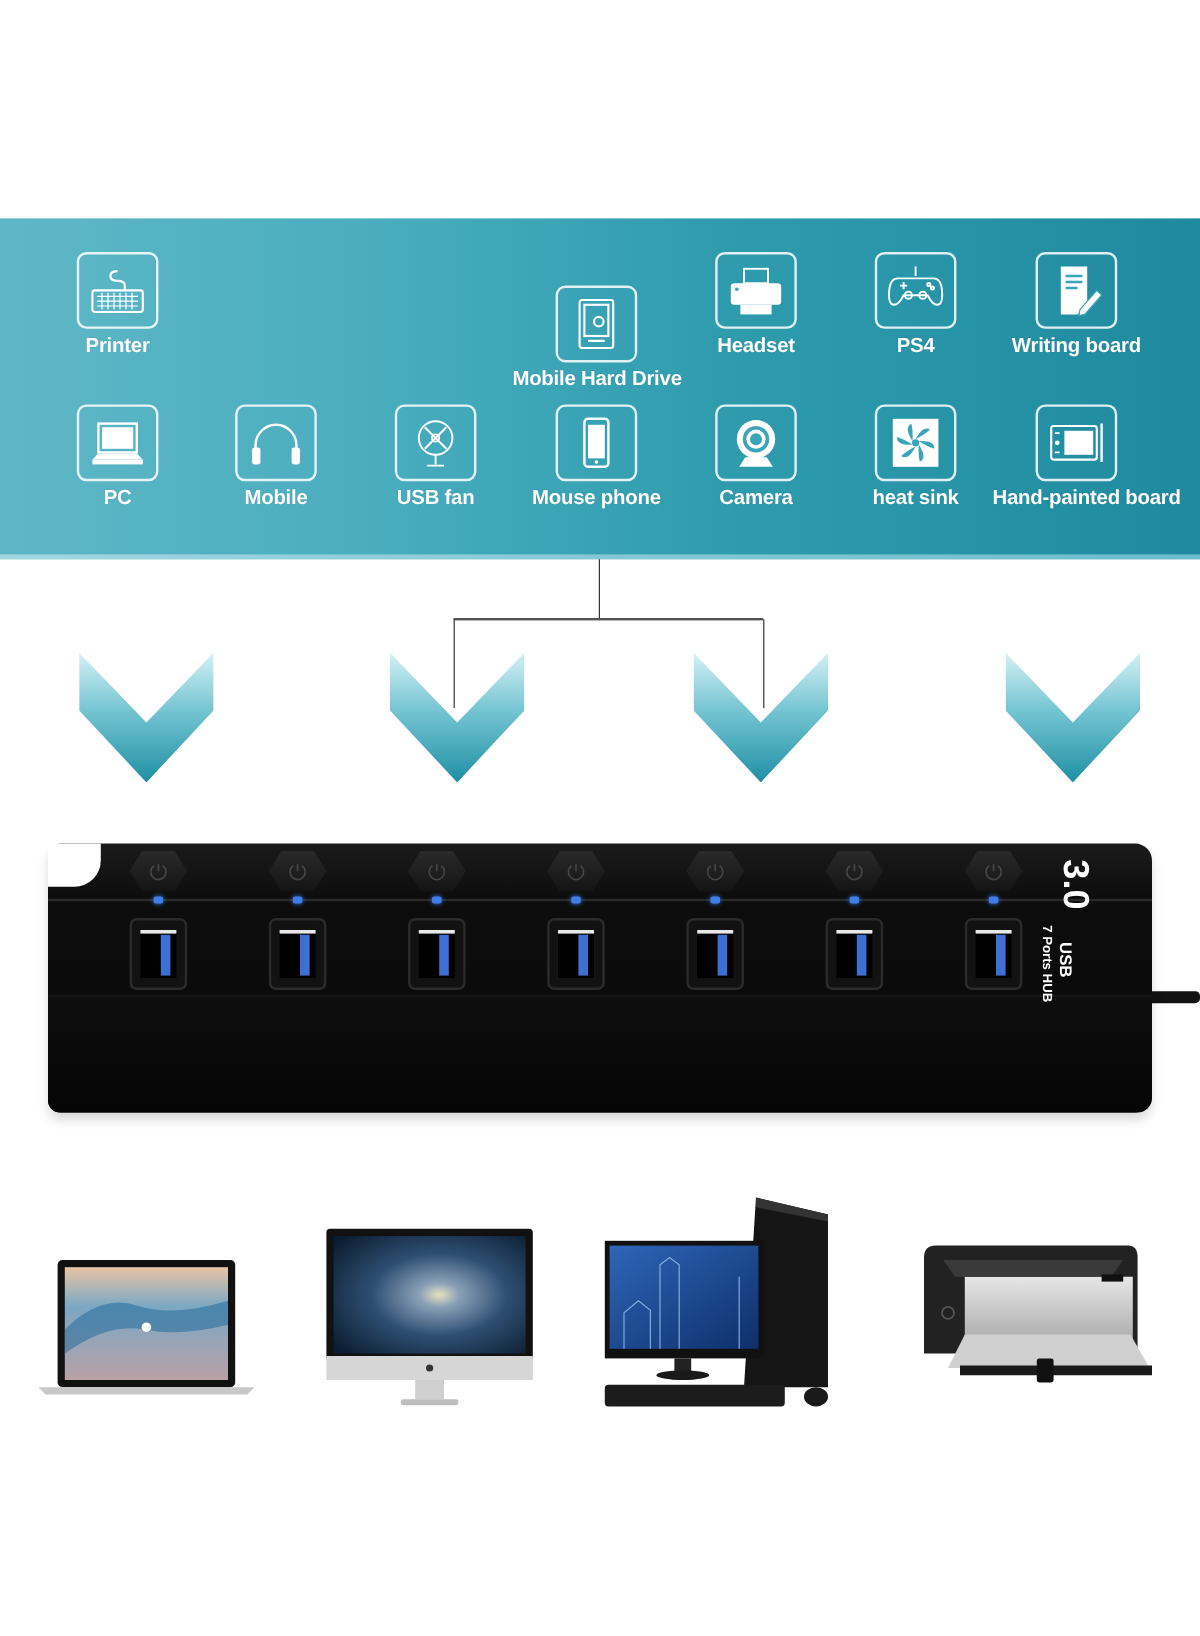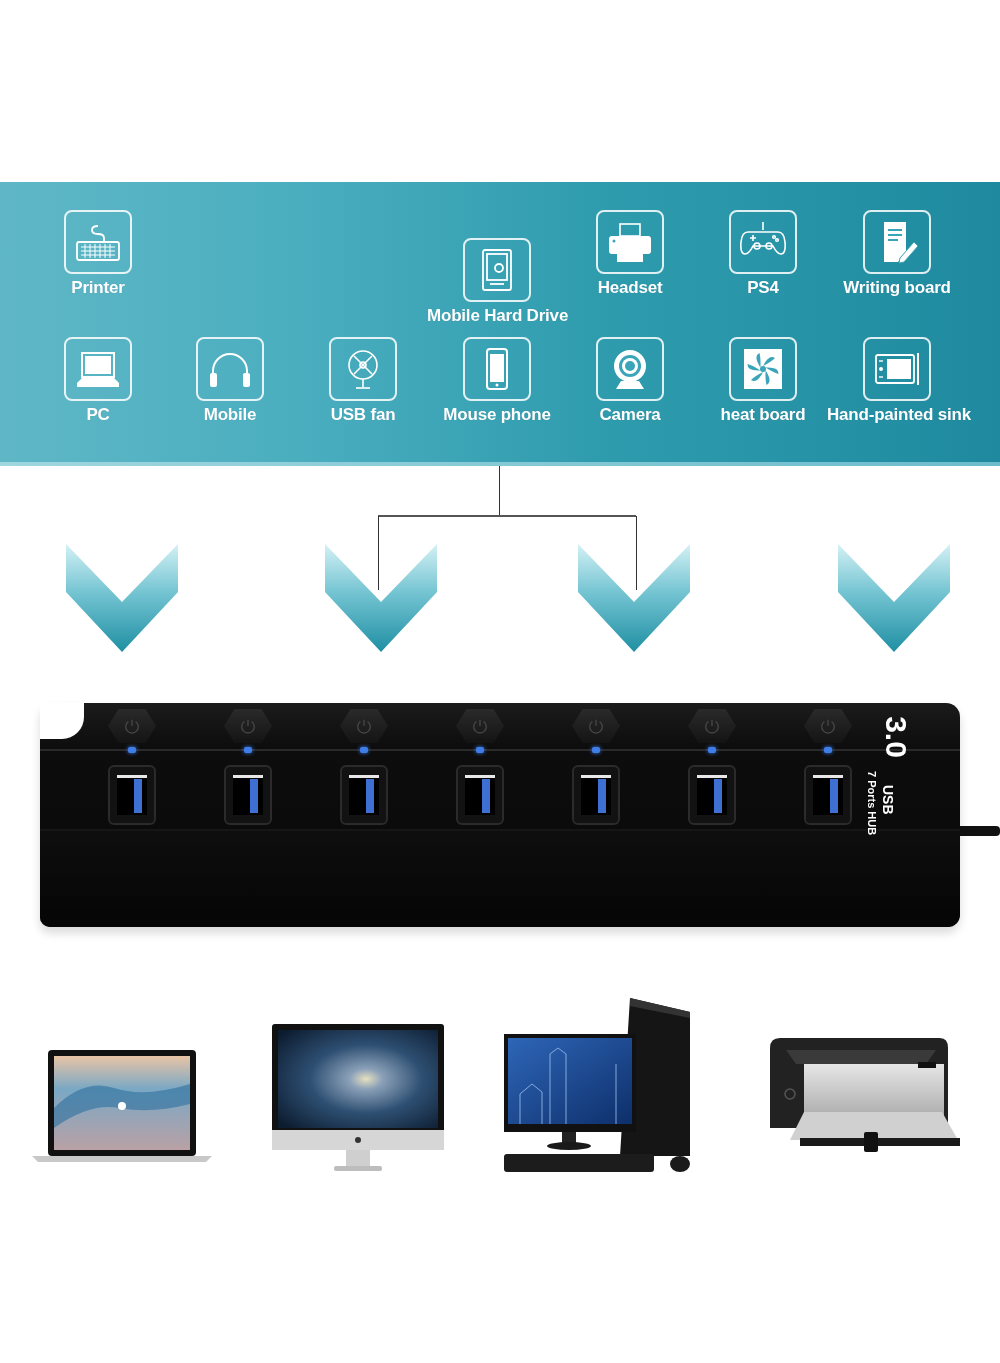--- a/index.html
+++ b/index.html
@@ -245,35 +245,35 @@
           <path d="M0 -3 q6 -12 12 -8 q-4 4 -12 8"></path>
           <path d="M0 -3 q6 -12 12 -8 q-4 4 -12 8" transform="rotate(60)"></path>
           <path d="M0 -3 q6 -12 12 -8 q-4 4 -12 8" transform="rotate(120)"></path>
           <path d="M0 -3 q6 -12 12 -8 q-4 4 -12 8" transform="rotate(180)"></path>
           <path d="M0 -3 q6 -12 12 -8 q-4 4 -12 8" transform="rotate(240)"></path>
           <path d="M0 -3 q6 -12 12 -8 q-4 4 -12 8" transform="rotate(300)"></path>
           <circle r="3"></circle>
         </g>
       </svg>
     </div>
-    <div class="lbl">heat board</div>
+    <div class="lbl">heat sink</div>
   </div>
 
   <div class="tile" style="left:827px; top:155px;">
     <div class="box">
       <svg viewBox="0 0 50 48">
         <rect x="4" y="10" width="38" height="28" rx="2" fill="none" stroke="#fff" stroke-width="1.8"></rect>
         <rect x="15" y="14" width="24" height="20" fill="#fff"></rect>
         <circle cx="9" cy="24" r="2" fill="#fff"></circle>
         <line x1="7" y1="16" x2="11" y2="16" stroke="#fff" stroke-width="1.4"></line>
         <line x1="7" y1="32" x2="11" y2="32" stroke="#fff" stroke-width="1.4"></line>
         <line x1="46" y1="8" x2="46" y2="40" stroke="#fff" stroke-width="2"></line>
       </svg>
     </div>
-    <div class="lbl">Hand-painted sink</div>
+    <div class="lbl">Hand-painted board</div>
   </div>
 </div>
 
 <div class="connector" style="left:499px; top:466px; width:1px; height:50px;"></div>
 <div class="connector" style="left:378px; top:515px; width:258px; height:2px; background:#555;"></div>
 <div class="connector" style="left:378px; top:516px; width:1px; height:74px;"></div>
 <div class="connector" style="left:636px; top:516px; width:1px; height:74px;"></div>
 
 <svg width="0" height="0" style="position:absolute">
   <defs>

